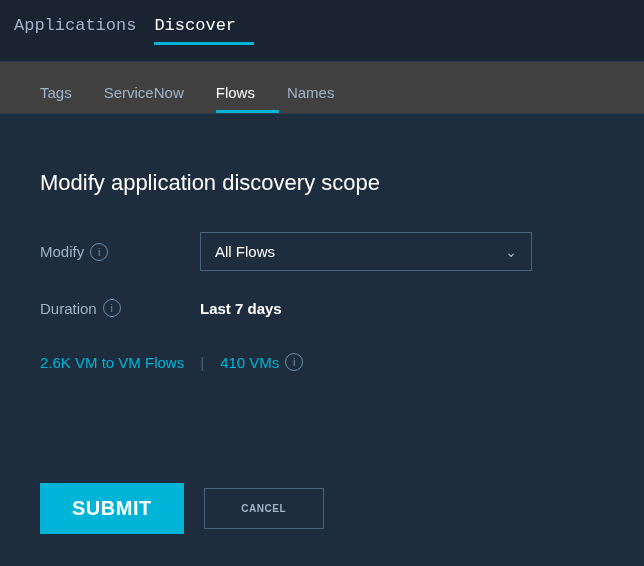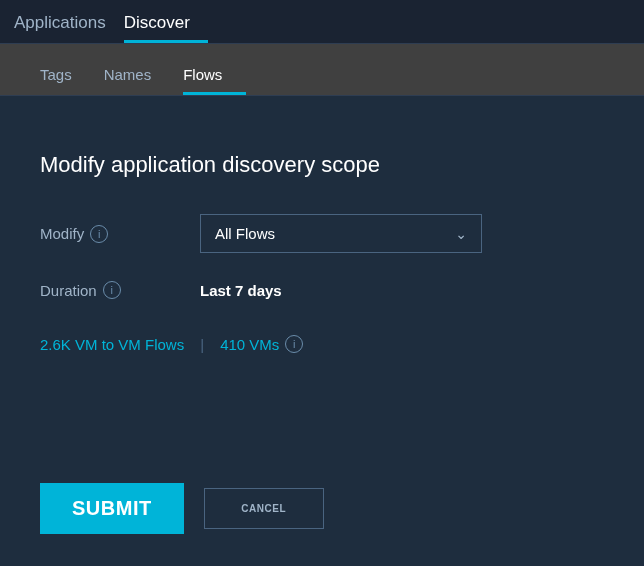--- a/index.html
+++ b/index.html
@@ -11,25 +11,26 @@
       font-family: Arial, sans-serif;
       display: flex;
       flex-direction: column;
       overflow: hidden;
     }
 
     
     .top-nav {
       display: flex;
       align-items: flex-end;
-      padding: 0 0 0 14px;
-      height: 44px;
+      padding: 0 0 16px 14px;
+      height: 62px;
       background: #1a2332;
       border-bottom: 1px solid #2e3d52;
       gap: 0;
+      font-family: Liberation Mono, monospace;
     }
 
     .top-nav-item {
       font-size: 17px;
       color: #a0b4c8;
       padding: 10px 18px 10px 0;
       cursor: pointer;
       user-select: none;
     }
 
@@ -110,21 +111,21 @@
       color: #6a8caa;
       cursor: pointer;
       flex-shrink: 0;
     }
 
     
     .scope-dropdown {
       display: flex;
       align-items: center;
       justify-content: space-between;
-      width: 282px;
+      width: 332px;
       padding: 10px 14px;
       border: 1px solid #4a6480;
       background: transparent;
       color: #ffffff;
       font-size: 15px;
       cursor: pointer;
       user-select: none;
     }
 
     .dropdown-arrow {
@@ -203,22 +204,23 @@
 </head>
 <body>
 
 <nav class="top-nav">
   <div class="top-nav-item">Applications</div>
   <div class="top-nav-item active">Discover</div>
 </nav>
 
 <nav class="sub-nav">
   <div class="sub-nav-item">Tags</div>
+  <div class="sub-nav-item">ServiceNow</div>
+  <div class="sub-nav-item active">Flows</div>
   <div class="sub-nav-item">Names</div>
-  <div class="sub-nav-item active">Flows</div>
 </nav>
 
 <main class="main-content">
 
   <h1 class="page-title">Modify application discovery scope</h1>
 
   <div class="form-row">
     <label class="form-label">
       <span>Modify</span>
       <span class="info-icon">i</span>

